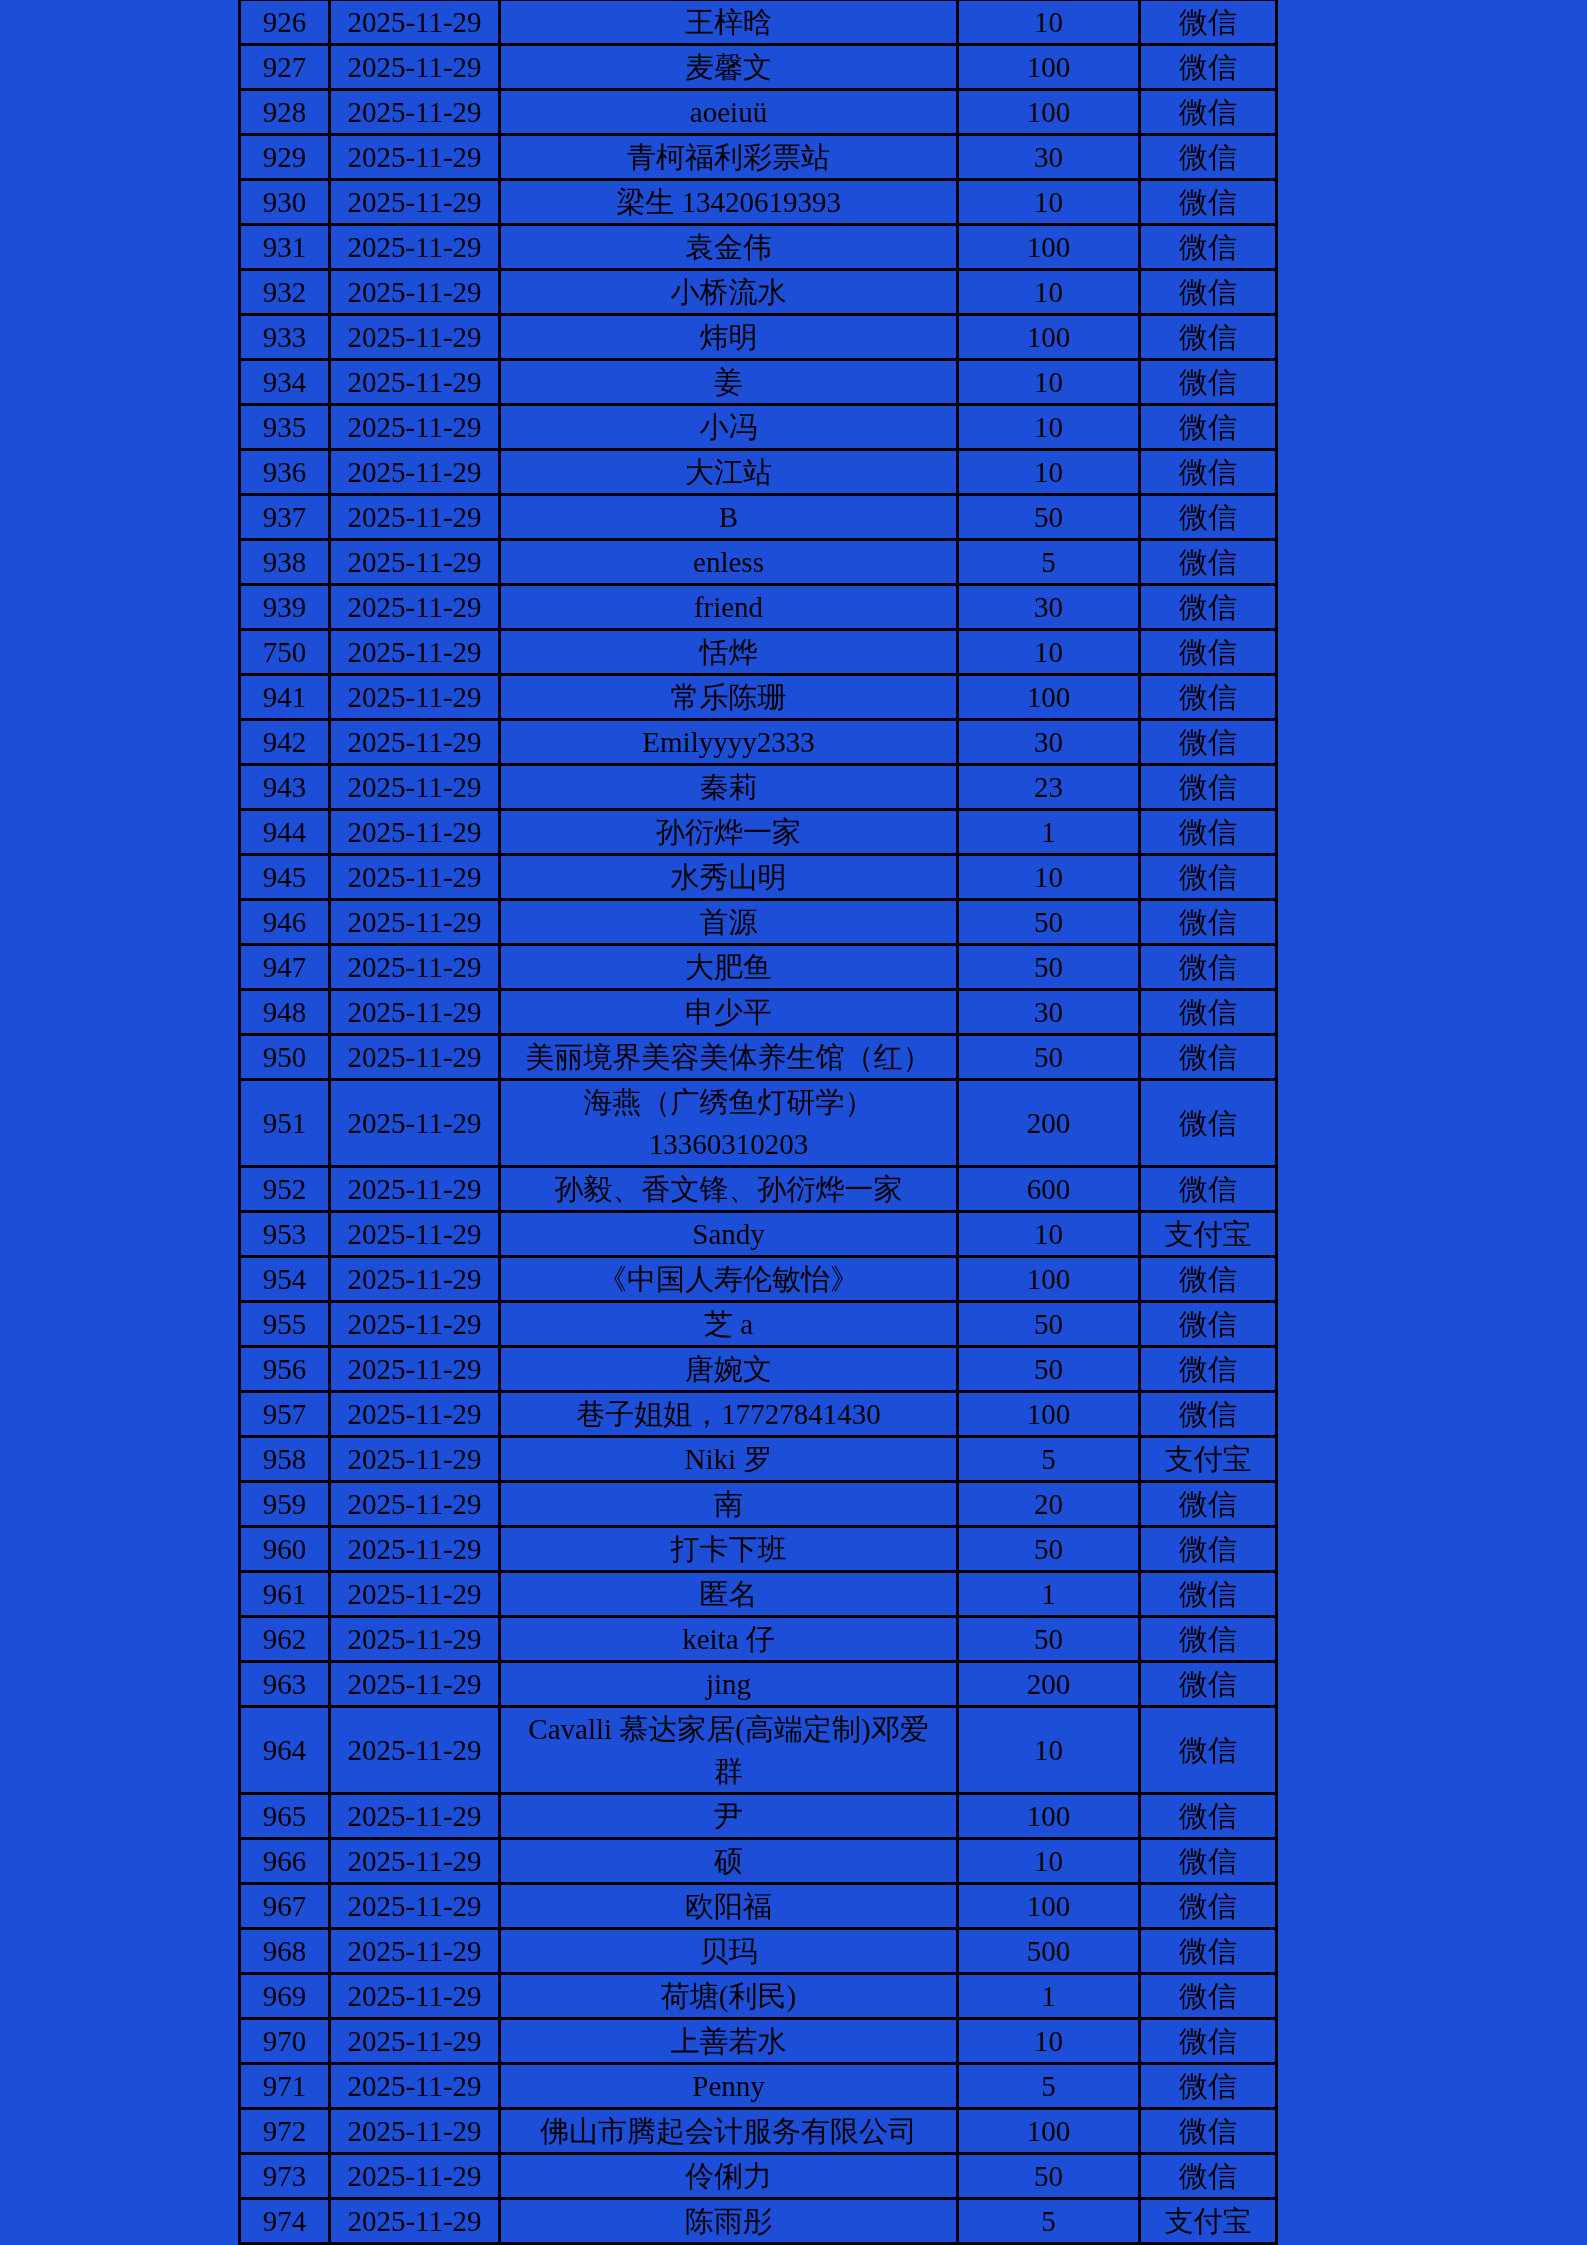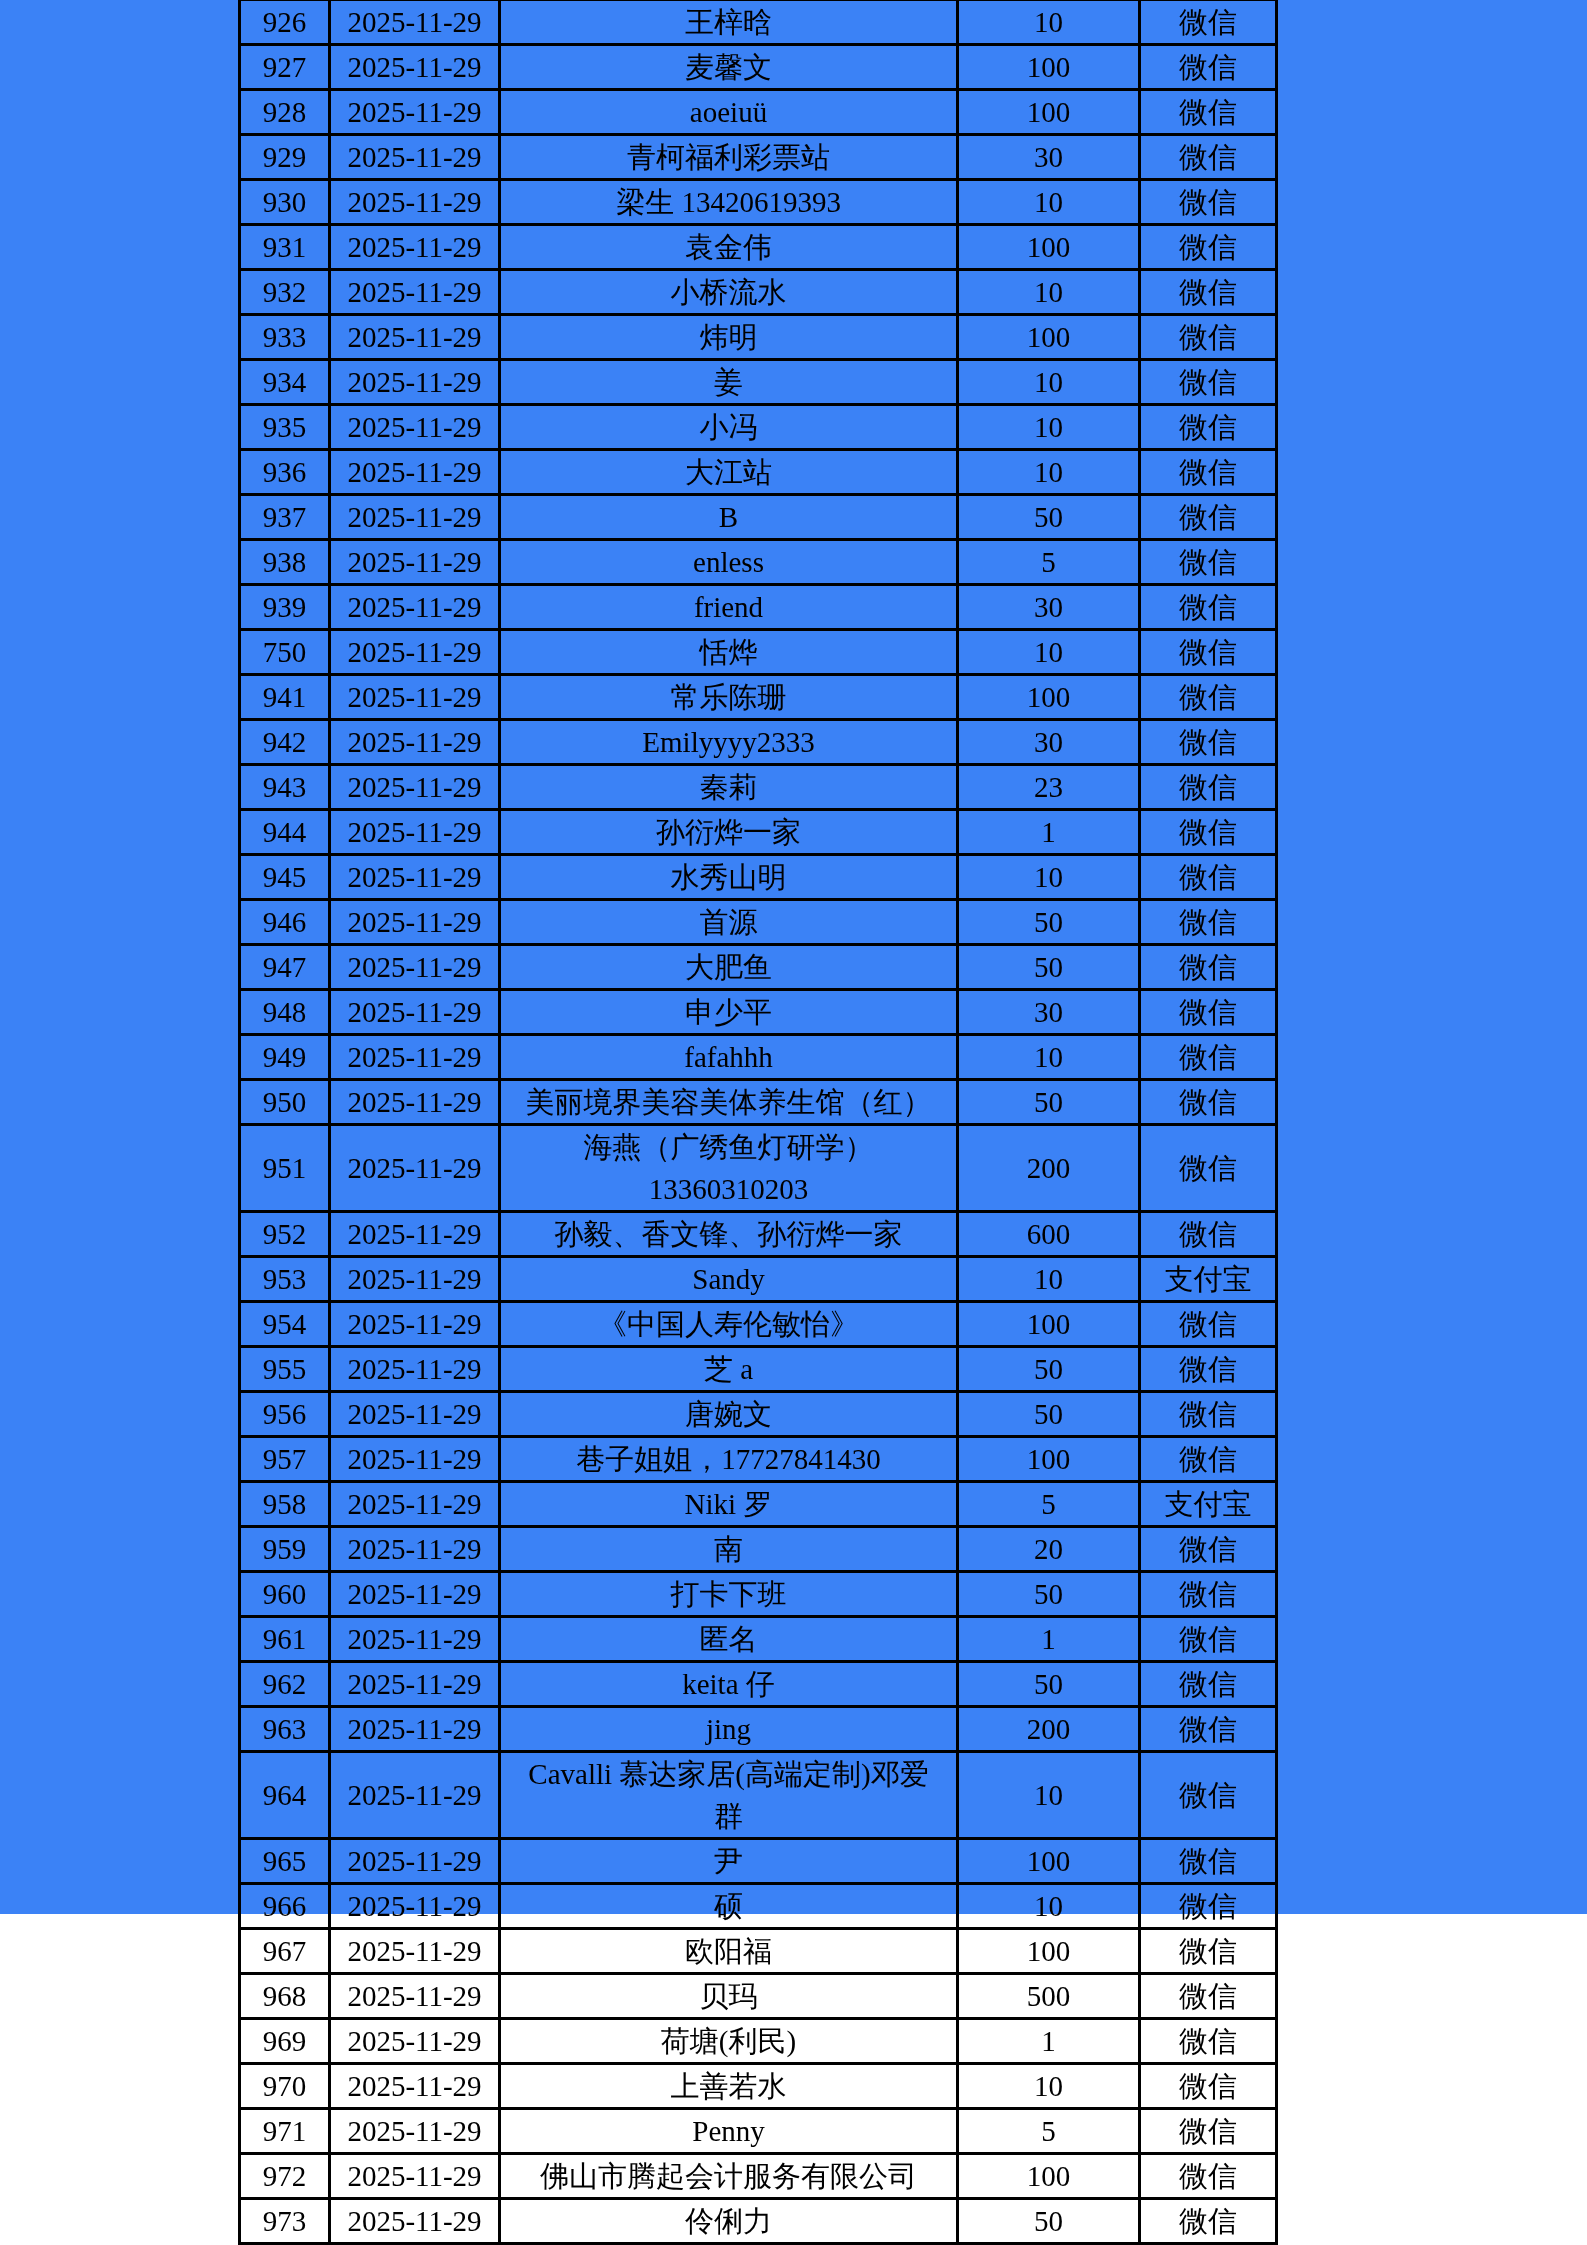--- a/index.html
+++ b/index.html
@@ -10,22 +10,22 @@
   body {
     width: 1587px;
     height: 2245px;
     overflow: hidden;
     font-family: "Liberation Serif", "DejaVu Serif", serif;
     color: #000000;
   }
   .page {
     position: relative;
     width: 1587px;
-    height: 1914px;
-    background: #3b82f6;
+    height: 2245px;
+    background: #1d4ed8;
   }
   table.donation-table {
     position: absolute;
     left: 238px;
     top: -2px;
     width: 1037px;
     table-layout: fixed;
     border-collapse: collapse;
   }
   col.c-seq    { width: 90px; }
@@ -214,27 +214,20 @@
           <td class="col-method">微信</td>
         </tr>
         <tr>
           <td class="col-id">948</td>
           <td class="col-date">2025-11-29</td>
           <td class="col-name">申少平</td>
           <td class="col-amount">30</td>
           <td class="col-method">微信</td>
         </tr>
         <tr>
-          <td class="col-id">949</td>
-          <td class="col-date">2025-11-29</td>
-          <td class="col-name">fafahhh</td>
-          <td class="col-amount">10</td>
-          <td class="col-method">微信</td>
-        </tr>
-        <tr>
           <td class="col-id">950</td>
           <td class="col-date">2025-11-29</td>
           <td class="col-name">美丽境界美容美体养生馆（红）</td>
           <td class="col-amount">50</td>
           <td class="col-method">微信</td>
         </tr>
         <tr>
           <td class="col-id">951</td>
           <td class="col-date">2025-11-29</td>
           <td class="col-name">海燕（广绣鱼灯研学）13360310203</td>

